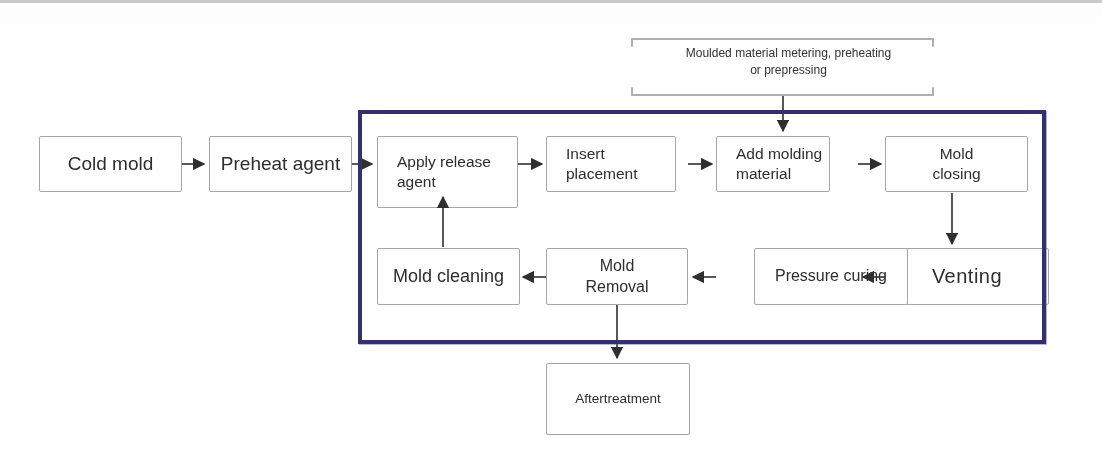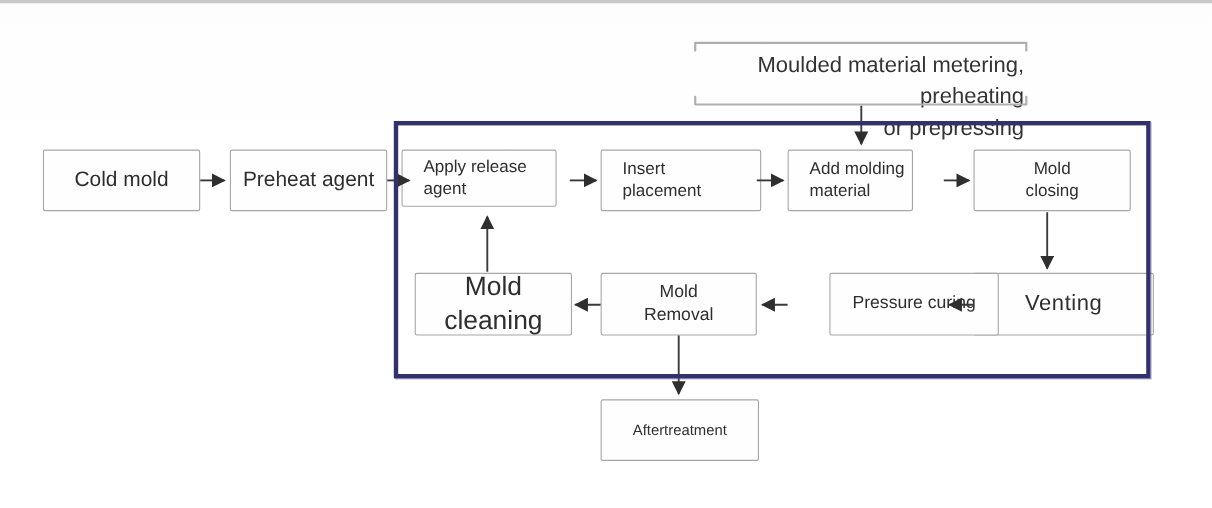--- a/index.html
+++ b/index.html
@@ -33,33 +33,33 @@
     color: #2e2e2e;
   }
   .node .label {
     white-space: pre-line;
     line-height: 1.28;
   }
   .align-left { justify-content: flex-start; padding-left: 19px; text-align: left; }
   .align-center { justify-content: center; text-align: center; }
   .fs-19 { font-size: 19px; }
   .fs-20 { font-size: 20px; letter-spacing: 0.5px; }
-  .fs-18 { font-size: 24px; }
+  .fs-18 { font-size: 18px; }
   .fs-16 { font-size: 16px; }
   .fs-15 { font-size: 15.5px; }
   .fs-13 { font-size: 13.5px; }
   .bracket-label {
     position: absolute;
     left: 646px; top: 45px;
     width: 285px;
     color: #333333;
-    font-size: 20px;
+    font-size: 12px;
     line-height: 1.45;
     white-space: pre-line;
-    text-align: right;
+    text-align: center;
   }
   .container-frame {
     position: absolute;
     box-sizing: border-box;
     left: 358px; top: 110px;
     width: 688px; height: 234px;
     border: 4px solid #32316b;
     box-shadow: 1px 1px 0 0 rgba(90,90,190,0.45);
     background: transparent;
     pointer-events: none;
@@ -81,26 +81,26 @@
 or prepressing</div>
 
   <div class="node align-center fs-19" style="left:39px; top:136px; width:143px; height:56px">
     <span class="label">Cold mold</span>
   </div>
 
   <div class="node align-center fs-19" style="left:209px; top:136px; width:143px; height:56px">
     <span class="label">Preheat agent</span>
   </div>
 
-  <div class="node align-left fs-15" style="left:365px; top:136px; width:141px; height:52px">
+  <div class="node align-left fs-15" style="left:377px; top:136px; width:141px; height:72px">
     <span class="label">Apply release
 agent</span>
   </div>
 
-  <div class="node align-left fs-15" style="left:546px; top:136px; width:146px; height:56px">
+  <div class="node align-left fs-15" style="left:546px; top:136px; width:130px; height:56px">
     <span class="label">Insert
 placement</span>
   </div>
 
   <div class="node align-left fs-15" style="left:716px; top:136px; width:114px; height:56px">
     <span class="label">Add molding
 material</span>
   </div>
 
   <div class="node align-center fs-15" style="left:885px; top:136px; width:143px; height:56px">
@@ -118,21 +118,21 @@
 
   <div class="node align-center fs-16" style="left:546px; top:248px; width:142px; height:57px">
     <span class="label">Mold
 Removal</span>
   </div>
 
   <div class="node align-center fs-18" style="left:377px; top:248px; width:143px; height:57px">
     <span class="label">Mold cleaning</span>
   </div>
 
-  <div class="node align-center fs-13" style="left:546px; top:363px; width:144px; height:56px">
+  <div class="node align-center fs-13" style="left:546px; top:363px; width:144px; height:72px">
     <span class="label">Aftertreatment</span>
   </div>
 
   <svg class="arrows" width="1102" height="462" viewBox="0 0 1102 462">
     <defs>
       <marker id="ah" viewBox="0 0 10 10" refX="9" refY="5" markerWidth="7.5" markerHeight="7.5" orient="auto">
         <path d="M0,0 L10,5 L0,10 z" fill="#2f2f2f"></path>
       </marker>
     </defs>
     <g stroke="#3a3a3a" stroke-width="1.7" fill="none">

